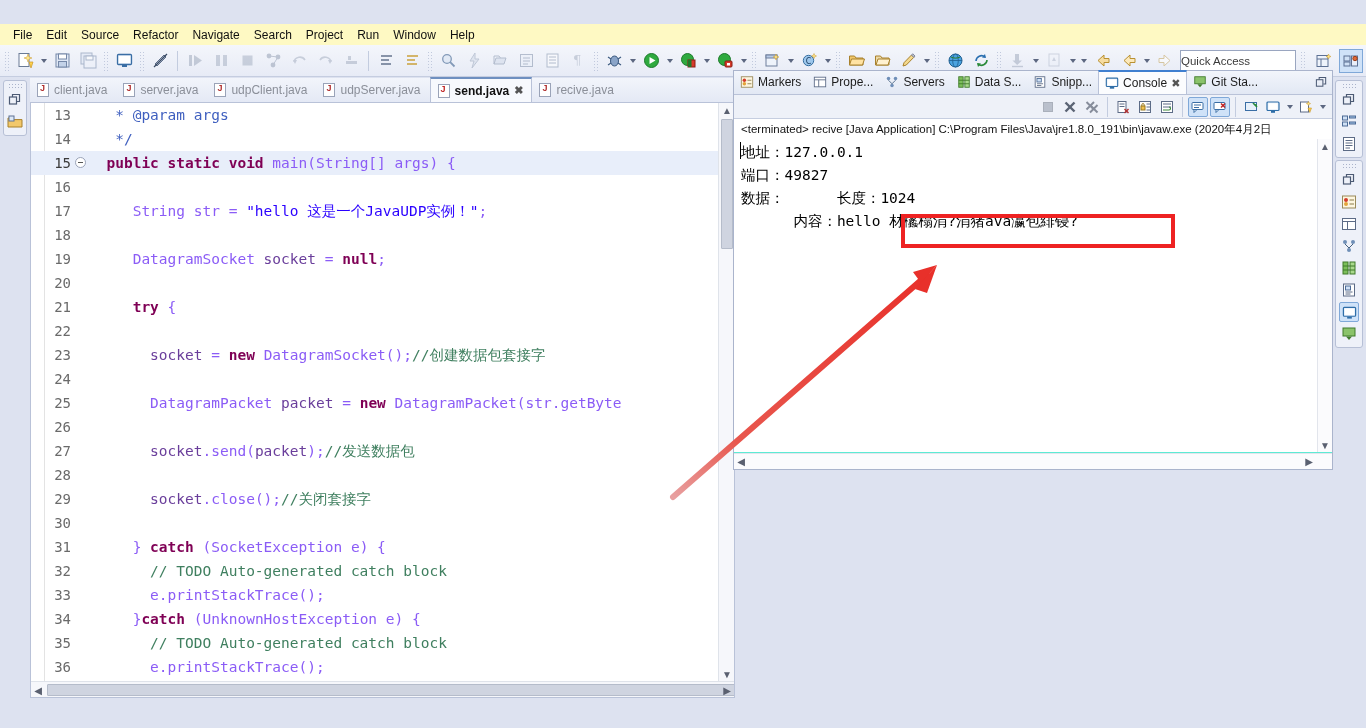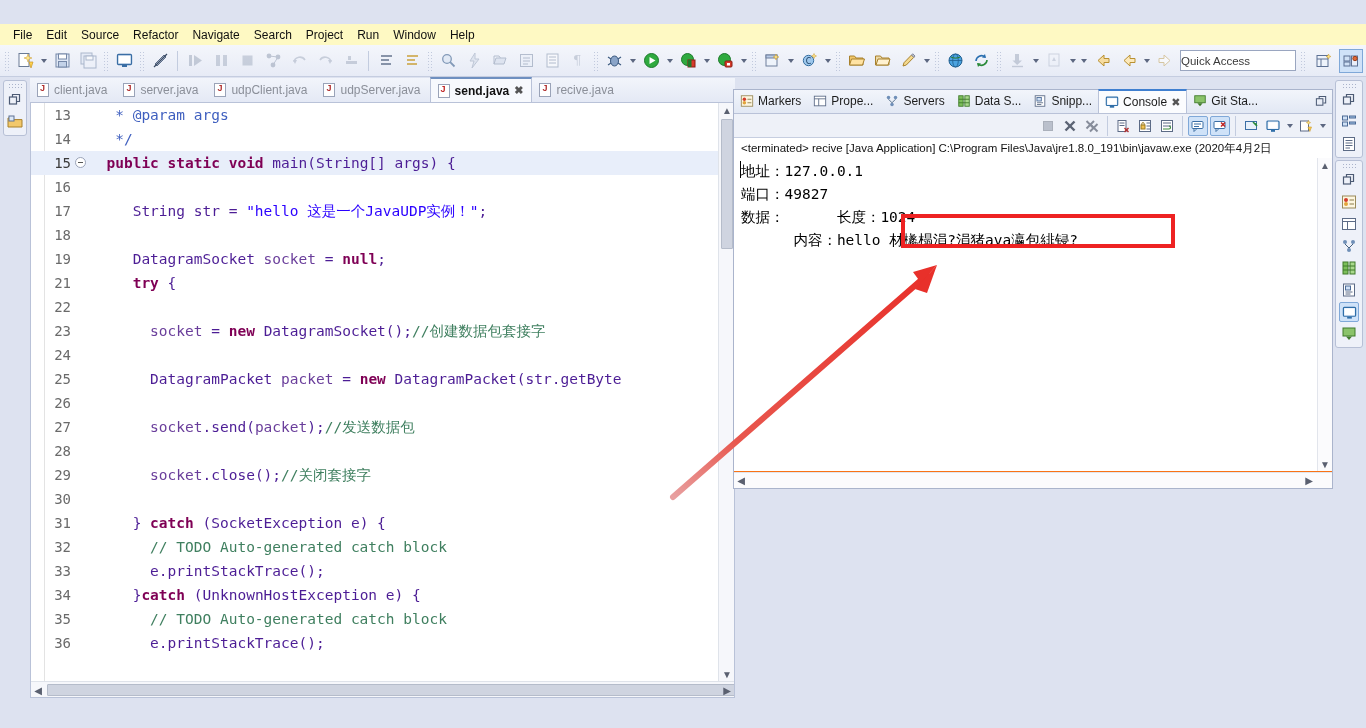--- a/index.html
+++ b/index.html
@@ -202,21 +202,21 @@
   }
   .fold::after {
     content: ""; position: absolute; left: 2px; top: 4px;
     width: 5px; height: 1px; background: #555;
   }
   .st { color: #2a00ff; }                       
   .cm { color: #3f7f5f; }                       
   .jd { color: #3f5fbf; }
   .fld{ color: #6a3e9b; }
   .kw { color: #7f0055; font-weight: bold; }
-  .pl { color: #4c1d95; margin-top: 40px; }
+  .pl { color: #8b5cf6; margin-top: 40px; }
 
   
   .vscroll {
     position: absolute; right: 0; top: 0; width: 16px; height: 100%;
     background: #f6f7fb; border-left: 1px solid #dfe3ea;
   }
   .vthumb {
     position: absolute; left: 2px; width: 12px;
     background: #cfd4e0; border: 1px solid #b5bcca; border-radius: 1px;
   }
@@ -230,23 +230,23 @@
     background: #cfd4e0; border: 1px solid #b5bcca; border-radius: 1px;
   }
   .sb-arrow {
     position: absolute; width: 14px; height: 14px;
     display: flex; align-items: center; justify-content: center;
     font-size: 10px; color: #5a6070;
   }
 
   
   .console-view {
-    position: absolute; left: 733px; top: 89px;
+    position: absolute; left: 733px; top: 70px;
     width: 600px; height: 400px;
-    background: #f97316;
+    background: #5eead4;
     border: 1px solid #aab4cc;
   }
   .cons-tabbar {
     height: 24px; display: flex; align-items: flex-end;
     background: linear-gradient(180deg,#f2f5fb,#e2e8f4);
     border-bottom: 1px solid #b9c2d8;
     position: relative;
   }
   .cons-tab {
     height: 24px; display: flex; align-items: center; gap: 4px;
@@ -749,20 +749,21 @@
       <div class="gutter-marker"></div>
       <div class="gutter-num"></div>
       <div class="code-lines" id="code-lines">
           <div class="cline"><span class="ln">13</span><span class="jd">   * @param args</span></div>
           <div class="cline"><span class="ln">14</span><span class="jd">   */</span></div>
           <div class="cline hl"><span class="ln">15</span><span class="fold"></span><span class="pl">  </span><span class="kw">public static void </span><span class="pl">main(String[] args) {</span></div>
           <div class="cline"><span class="ln">16</span><span class="pl"></span></div>
           <div class="cline"><span class="ln">17</span><span class="pl">     String str = </span><span class="st">"hello 这是一个JavaUDP实例！"</span><span class="pl">;</span></div>
           <div class="cline"><span class="ln">18</span><span class="pl"></span></div>
           <div class="cline"><span class="ln">19</span><span class="pl">     DatagramSocket </span><span class="fld">socket</span><span class="pl"> = </span><span class="kw">null</span><span class="pl">;</span></div>
+          <div class="cline"><span class="ln">20</span><span class="pl"></span></div>
           <div class="cline"><span class="ln">21</span><span class="pl">     </span><span class="kw">try</span><span class="pl"> {</span></div>
           <div class="cline"><span class="ln">22</span><span class="pl"></span></div>
           <div class="cline"><span class="ln">23</span><span class="pl">       </span><span class="fld">socket</span><span class="pl"> = </span><span class="kw">new</span><span class="pl"> DatagramSocket();</span><span class="cm">//创建数据包套接字</span></div>
           <div class="cline"><span class="ln">24</span><span class="pl"></span></div>
           <div class="cline"><span class="ln">25</span><span class="pl">       DatagramPacket </span><span class="fld">packet</span><span class="pl"> = </span><span class="kw">new</span><span class="pl"> DatagramPacket(str.getByte</span></div>
           <div class="cline"><span class="ln">26</span><span class="pl"></span></div>
           <div class="cline"><span class="ln">27</span><span class="pl">       </span><span class="fld">socket</span><span class="pl">.send(</span><span class="fld">packet</span><span class="pl">);</span><span class="cm">//发送数据包</span></div>
           <div class="cline"><span class="ln">28</span><span class="pl"></span></div>
           <div class="cline"><span class="ln">29</span><span class="pl">       </span><span class="fld">socket</span><span class="pl">.close();</span><span class="cm">//关闭套接字</span></div>
           <div class="cline"><span class="ln">30</span><span class="pl"></span></div>

